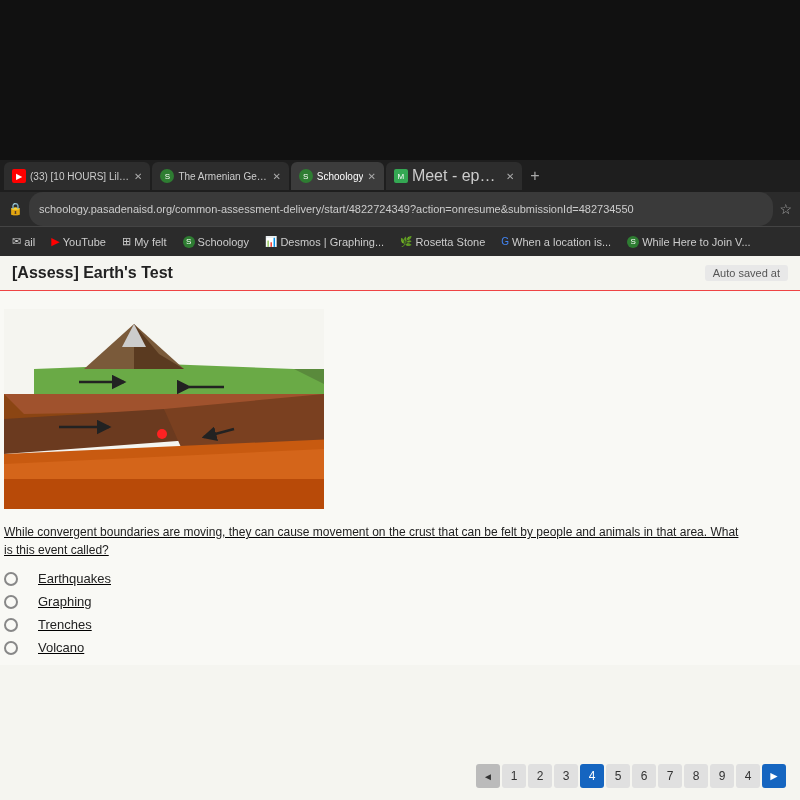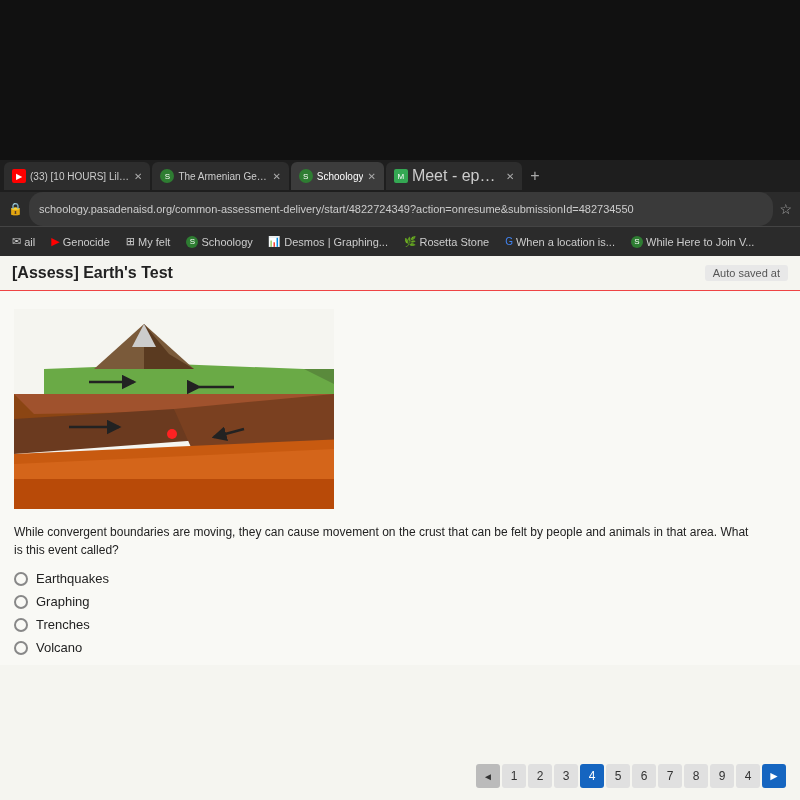--- a/index.html
+++ b/index.html
@@ -182,22 +182,23 @@
     .auto-saved {
       font-size: 11px;
       color: #555;
       background: #e8e8e8;
       padding: 2px 8px;
       border-radius: 3px;
     }
 
     
     .content-area {
-      padding: 10px 14px;
+      padding: 10px 4px;
       background: #f9f9f5;
+      text-decoration: underline;
     }
 
     
     .diagram-container {
       margin: 8px 0;
       width: 320px;
     }
 
     
     .tectonic-diagram {
@@ -218,21 +219,21 @@
     .options-list {
       list-style: none;
       display: flex;
       flex-direction: column;
       gap: 8px;
     }
 
     .option-item {
       display: flex;
       align-items: center;
-      gap: 8px;
+      gap: 20px;
       font-size: 13px;
       color: #222;
       cursor: pointer;
     }
 
     .radio-circle {
       width: 14px;
       height: 14px;
       border-radius: 50%;
       border: 2px solid #888;
@@ -323,21 +324,21 @@
     <span class="star-icon">☆</span>
   </div>
 
   <div class="bookmarks-bar">
     <div class="bookmark-item">
       <span style="font-size:11px;">✉</span>
       <span>ail</span>
     </div>
     <div class="bookmark-item">
       <span style="color:#f00; font-size:11px;">▶</span>
-      <span>Genocide</span>
+      <span>YouTube</span>
     </div>
     <div class="bookmark-item">
       <span style="font-size:11px;">⊞</span>
       <span>My felt</span>
     </div>
     <div class="bookmark-item">
       <span style="color:#2e7d32; font-size:11px; background:#2e7d32; color:white; border-radius:50%; width:12px; height:12px; display:inline-flex; align-items:center; justify-content:center; font-size:8px;">S</span>
       <span>Schoology</span>
     </div>
     <div class="bookmark-item">

